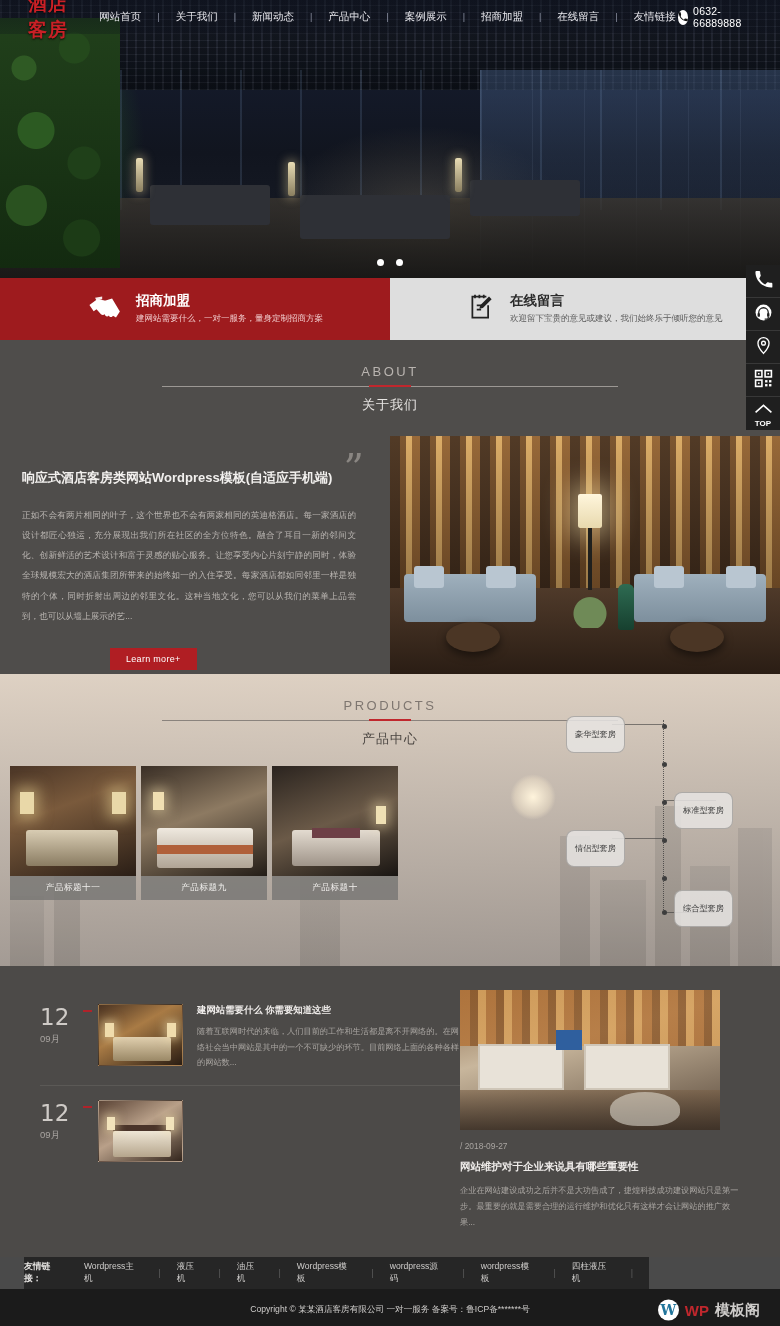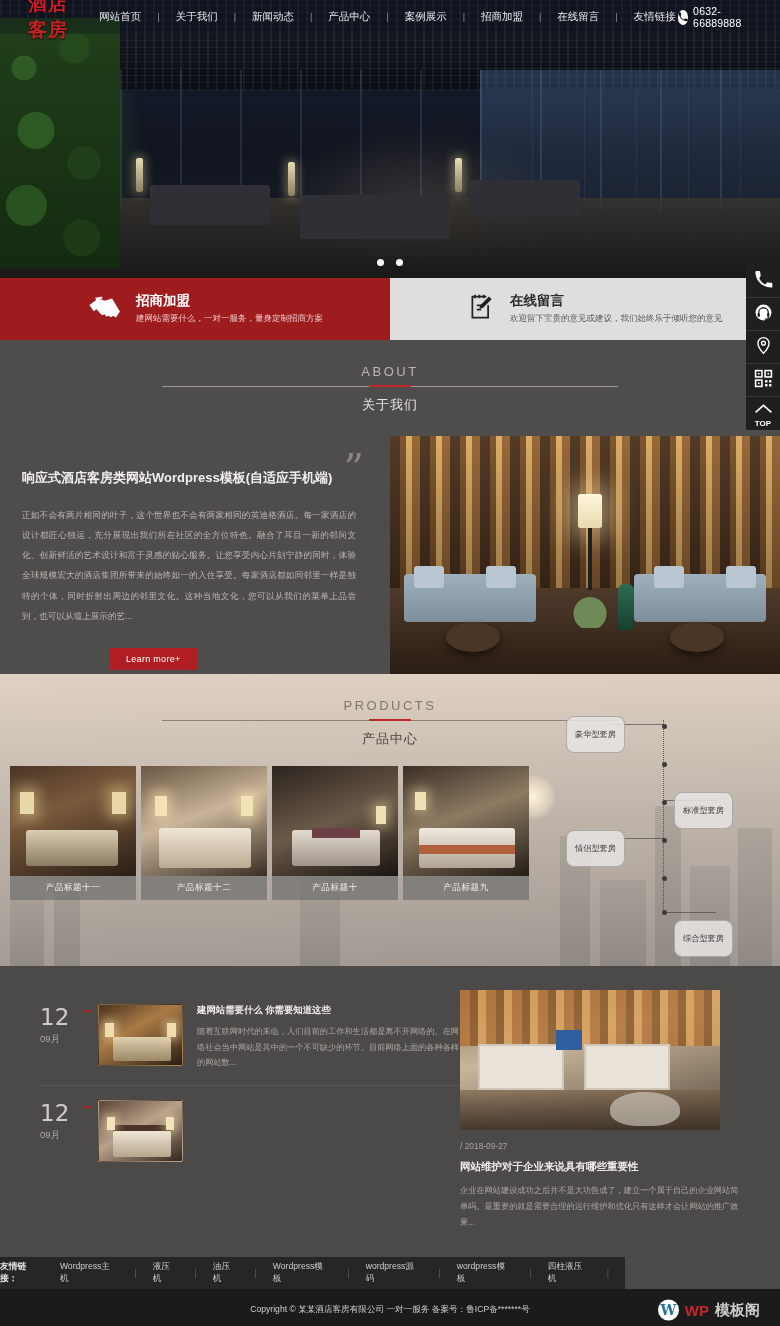--- a/index.html
+++ b/index.html
@@ -169,21 +169,21 @@
   .ndesc { font-size:8.2px; color:#a9a5a1; line-height:1.9; }
   .news-right { width:300px; padding-right:20px; }
   .nbig-img { width:260px; height:140px; overflow:hidden; position:relative;
     background:#7a6a58; }
   .nbig-date { font-size:8.4px; color:#a9a5a1; margin-top:11px; }
   .nbig-title { font-size:10.5px; font-weight:bold; color:#efecea; margin-top:9px; }
   .nbig-desc { font-size:8.2px; color:#a9a5a1; line-height:1.95; margin-top:9px; }
 
   
   .links { background:#262626; height:32px; width:625px; display:flex; align-items:center;
-    justify-content:space-between; }
+    justify-content:space-between;margin-left:24px; }
   .links .lbl { color:#e6e4e2; font-size:8.8px; font-weight:bold; margin-right:16px; }
   .links a { color:#cfcdcb; font-size:8.6px; text-decoration:none; }
   .links .bar { color:#5d5d5d; margin:0 16px; font-size:9px; }
   .copy { background:#1b1b1b; height:42px; width:780px; position:relative;
     display:flex; align-items:center; justify-content:center; }
   .copy-tx { color:#cfcdcb; font-size:8.6px; }
   .wpmb { position:absolute; right:20px; top:50%; transform:translateY(-50%);
     display:flex; align-items:center; gap:6px; }
   .wp-circle { width:21px; height:21px; border-radius:50%; background:#fff;
     display:flex; align-items:center; justify-content:center; color:#21759b;
@@ -339,43 +339,35 @@
       <div class="prod-grid">
         <div class="pcard">
           <div class="pimg" style="background:linear-gradient(160deg,#4a3526 0%,#7a5a3c 38%,#2a1e16 100%);">
             <div style="position:absolute;left:16px;bottom:10px;width:92px;height:36px;background:linear-gradient(180deg,#d9cdb4,#8a7c62);border-radius:3px;"></div>
             <div style="position:absolute;left:10px;top:26px;width:14px;height:22px;background:#e9d8a8;box-shadow:0 0 14px 5px rgba(240,215,150,.5);"></div>
             <div style="position:absolute;right:10px;top:26px;width:14px;height:22px;background:#e9d8a8;box-shadow:0 0 14px 5px rgba(240,215,150,.5);"></div>
           </div>
           <div class="pcap">产品标题十一</div>
         </div>
         <div class="pcard">
-          <div class="pimg" style="background:linear-gradient(160deg,#6a5642 0%,#c9b49a 45%,#3a2e24 100%);">
-            <div style="position:absolute;left:18px;bottom:8px;width:92px;height:40px;background:linear-gradient(180deg,#efe6d6,#b9ab93);border-radius:3px;"></div>
-            <div style="position:absolute;left:14px;top:30px;width:12px;height:20px;background:#f2e2b6;box-shadow:0 0 12px 5px rgba(245,225,170,.55);"></div>
-            <div style="position:absolute;right:14px;top:30px;width:12px;height:20px;background:#f2e2b6;box-shadow:0 0 12px 5px rgba(245,225,170,.55);"></div>
+          <div class="pimg" style="background:linear-gradient(160deg,#3a2f26 0%,#8d7a62 45%,#241d17 100%);">
+            <div style="position:absolute;left:16px;bottom:8px;width:96px;height:40px;background:linear-gradient(180deg,#efe9df,#b0a495);border-radius:3px;"></div>
+            <div style="position:absolute;left:16px;bottom:22px;width:96px;height:9px;background:#b0603a;"></div>
+            <div style="position:absolute;left:12px;top:26px;width:11px;height:18px;background:#f0dfb2;box-shadow:0 0 12px 4px rgba(240,220,170,.5);"></div>
           </div>
-          <div class="pcap">产品标题十二</div>
+          <div class="pcap">产品标题九</div>
         </div>
         <div class="pcard">
           <div class="pimg" style="background:linear-gradient(160deg,#2b241f 0%,#6b5a48 50%,#191512 100%);">
             <div style="position:absolute;left:20px;bottom:10px;width:88px;height:36px;background:linear-gradient(180deg,#e3dbd0,#9f9489);border-radius:3px;"></div>
             <div style="position:absolute;left:40px;bottom:38px;width:48px;height:10px;background:#6d3f46;"></div>
             <div style="position:absolute;right:12px;top:40px;width:10px;height:18px;background:#efe0b4;box-shadow:0 0 12px 4px rgba(240,220,170,.45);"></div>
           </div>
           <div class="pcap">产品标题十</div>
         </div>
-        <div class="pcard">
-          <div class="pimg" style="background:linear-gradient(160deg,#3a2f26 0%,#8d7a62 45%,#241d17 100%);">
-            <div style="position:absolute;left:16px;bottom:8px;width:96px;height:40px;background:linear-gradient(180deg,#efe9df,#b0a495);border-radius:3px;"></div>
-            <div style="position:absolute;left:16px;bottom:22px;width:96px;height:9px;background:#b0603a;"></div>
-            <div style="position:absolute;left:12px;top:26px;width:11px;height:18px;background:#f0dfb2;box-shadow:0 0 12px 4px rgba(240,220,170,.5);"></div>
-          </div>
-          <div class="pcap">产品标题九</div>
-        </div>
       </div>
     </div>
 
     <div class="ptimeline">
       <span class="ptick" style="top:4px;"></span>
       <span class="ptick" style="top:42px;"></span>
       <span class="ptick" style="top:80px;"></span>
       <span class="ptick" style="top:118px;"></span>
       <span class="ptick" style="top:156px;"></span>
       <span class="ptick" style="top:190px;"></span>
@@ -383,21 +375,21 @@
     <div class="pline" style="left:612px;top:50px;width:52px;"></div>
     <div class="plabel" style="left:566px;top:42px;">豪华型套房</div>
 
     <div class="pline" style="left:664px;top:126px;width:52px;"></div>
     <div class="plabel" style="left:674px;top:118px;">标准型套房</div>
 
     <div class="pline" style="left:612px;top:164px;width:52px;"></div>
     <div class="plabel" style="left:566px;top:156px;">情侣型套房</div>
 
     <div class="pline" style="left:664px;top:238px;width:52px;"></div>
-    <div class="plabel" style="left:674px;top:246px;">综合型套房</div>
+    <div class="plabel" style="left:674px;top:216px;">综合型套房</div>
   </section>
 
   <section class="news">
     <div class="news-left">
 
       <div class="nitem">
         <div class="ndate">
           <div class="nday">12</div>
           <div class="nmon">09月</div>
           <span class="ndash"></span>
@@ -432,21 +424,21 @@
       <div class="nbig-img" style="background:linear-gradient(165deg,#8a6a4a 0%,#c8b69c 38%,#5a4a3c 100%);">
         <div style="position:absolute;left:0;top:0;width:260px;height:56px;background:repeating-linear-gradient(90deg,#b4753a 0 10px,#8d5a2c 10px 18px,#d9a25c 18px 26px);opacity:.85;"></div>
         <div style="position:absolute;left:18px;top:54px;width:86px;height:46px;background:#e8e2d8;border:2px solid #cfc6b8;"></div>
         <div style="position:absolute;left:124px;top:54px;width:86px;height:46px;background:#e8e2d8;border:2px solid #cfc6b8;"></div>
         <div style="position:absolute;left:0;bottom:0;width:260px;height:40px;background:linear-gradient(180deg,rgba(120,95,70,.6),rgba(60,48,38,.9));"></div>
         <div style="position:absolute;left:150px;bottom:4px;width:70px;height:34px;border-radius:50% 50% 40% 40%;background:rgba(230,225,215,.55);"></div>
         <div style="position:absolute;left:96px;top:40px;width:26px;height:20px;background:#2f5f9e;"></div>
       </div>
       <div class="nbig-date">/ 2018-09-27</div>
       <div class="nbig-title">网站维护对于企业来说具有哪些重要性</div>
-      <div class="nbig-desc">企业在网站建设成功之后并不是大功告成了，建立一个属于自己的企业网站简单吗。最重要的就是需要合理的运行维护和优化只有这样才会让网站的推广效果...</div>
+      <div class="nbig-desc">企业在网站建设成功之后并不是大功告成了，捷煌科技成功建设网站只是第一步。最重要的就是需要合理的运行维护和优化只有这样才会让网站的推广效果...</div>
     </div>
   </section>
 
   <section class="links">
     <span class="lbl">友情链接：</span>
     <a>Wordpress主机</a>
     <span class="bar">|</span>
     <a>液压机</a>
     <span class="bar">|</span>
     <a>油压机</a>

